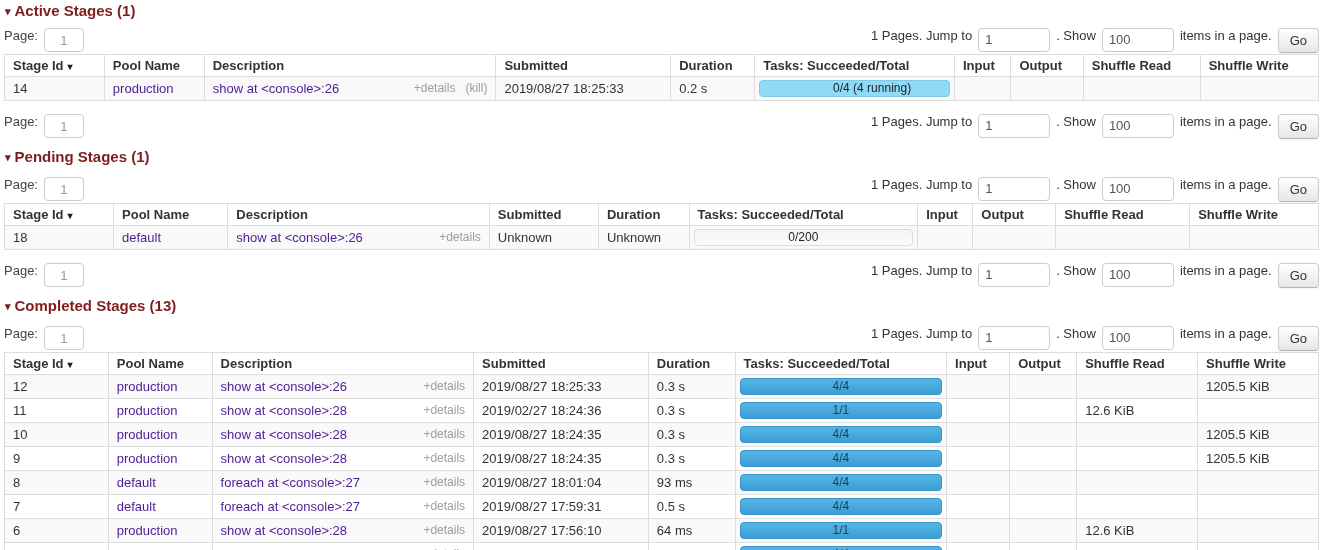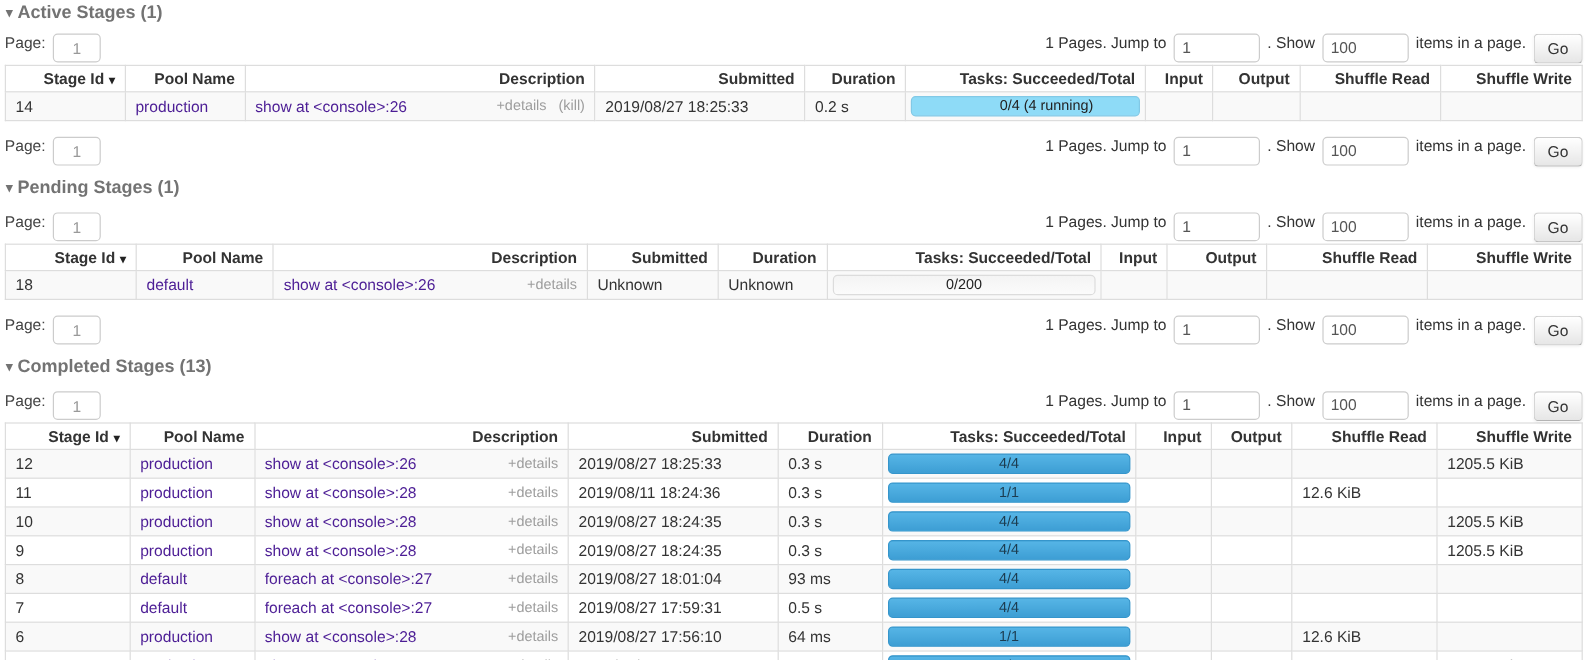--- a/index.html
+++ b/index.html
@@ -6,21 +6,21 @@
   html, body { margin: 0; padding: 0; }
   body {
     width: 1323px; height: 550px; overflow: hidden;
     background: #ffffff; color: #333;
     font-family: "Liberation Sans", sans-serif; font-size: 13px;
   }
   .page { padding: 3px 4px 0 4px; }
 
   
   h4.section-heading {
-    color: #737373; font-size: 15px; font-weight: bold;
+    color: #7f1d1d; font-size: 15px; font-weight: bold;
     margin: 10px 0 0 1px; line-height: 16px; cursor: pointer;
   }
   .section:first-child h4.section-heading { margin-top: 0; }
   .tri { font-size: 11px; margin-right: 4px; vertical-align: 1px; }
 
   
   .pag {
     display: flex; justify-content: space-between; align-items: center;
     height: 26px; margin-top: 11px;
   }
@@ -47,21 +47,21 @@
   
   table.stages-table {
     width: 100%; border-collapse: collapse; table-layout: fixed;
     margin-top: 1px;
   }
   .stages-table th, .stages-table td {
     border: 1px solid #ddd; padding: 3px 8px; height: 22px;
     text-align: left; vertical-align: middle; overflow: hidden;
     white-space: nowrap; text-overflow: ellipsis;
   }
-  .stages-table th { font-weight: bold; color: #333; background: #fff; text-align: right; }
+  .stages-table th { font-weight: bold; color: #333; background: #fff; }
   .stages-table tbody tr:nth-child(odd) { background: #f9f9f9; }
   .sort { font-size: 10px; margin-left: 4px; color: #222; }
 
   .lnk { color: #4c1d95; text-decoration: none; cursor: pointer; }
   .desc-cell { position: relative; }
   .desc-actions { float: right; display: flex; gap: 10px; }
   .muted { color: #9d9d9d; font-size: 12px; text-decoration: none; cursor: pointer; }
 
   
   .progress-cell { padding: 3px 4px !important; }
@@ -308,21 +308,21 @@
             <td></td>
             <td></td>
             <td>1205.5 KiB</td>
           </tr>
           <tr>
             <td>11</td>
             <td><a class="lnk">production</a></td>
             <td class="desc-cell"><span class="desc-actions">
                 <a class="muted">+details</a>
               </span><a class="lnk">show at &lt;console&gt;:28</a></td>
-            <td>2019/08/11 18:24:36</td>
+            <td>2019/02/27 18:24:36</td>
             <td>0.3 s</td>
             <td class="progress-cell">
               <div class="progress done">1/1</div>
             </td>
             <td></td>
             <td></td>
             <td>12.6 KiB</td>
             <td></td>
           </tr>
           <tr>

